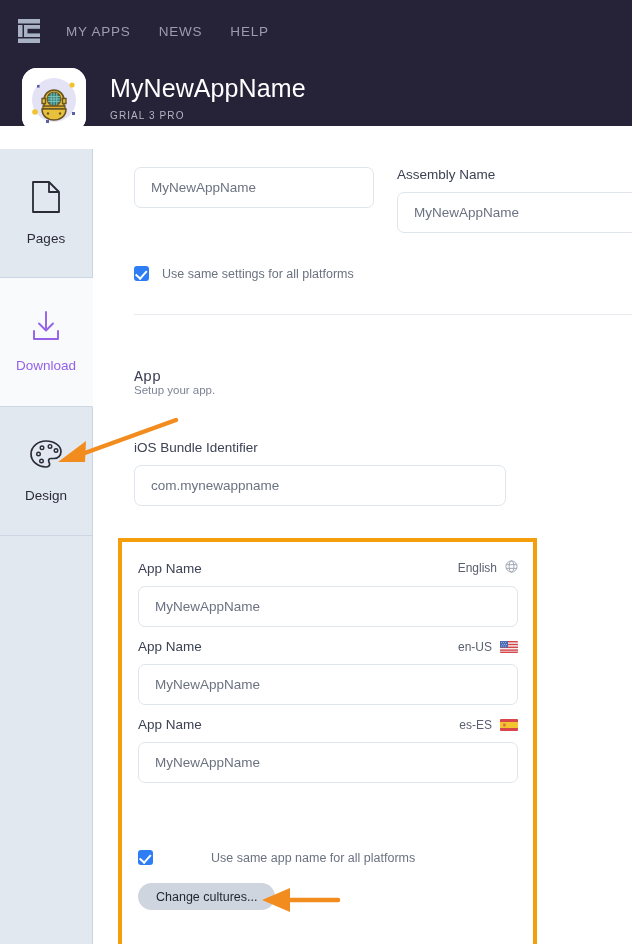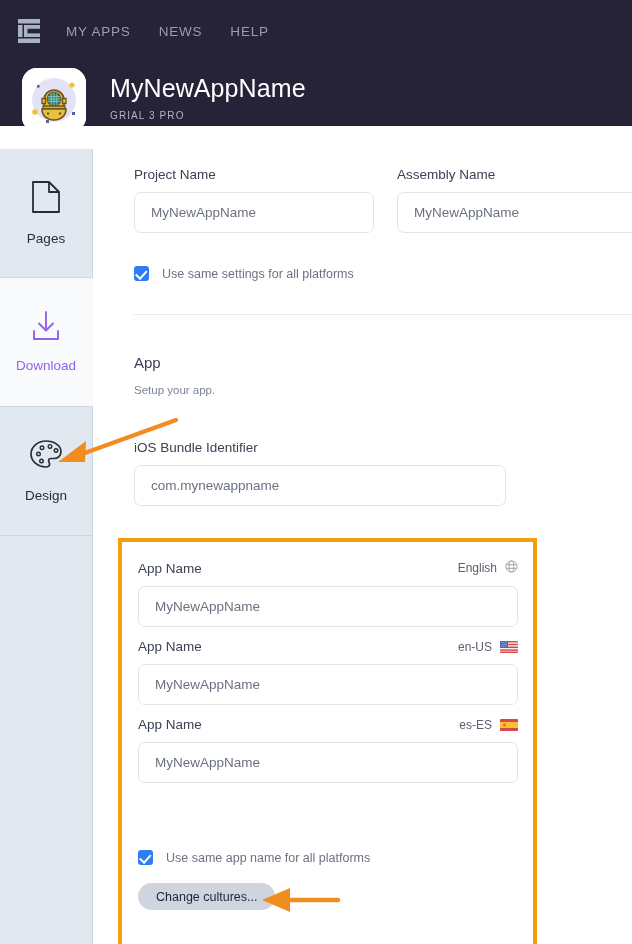--- a/index.html
+++ b/index.html
@@ -223,21 +223,21 @@
   }
   #divider-1 { top: 165px; }
 
   .section-title {
     position: absolute;
     left: 40px;
     font-size: 15px;
     color: #3c4254;
     font-weight: 400;
   }
-  #app-section-title { top: 205px; }
+  #app-section-title { top: 220px; font-family: Liberation Mono, monospace; }
 
   .section-sub {
     position: absolute;
     left: 40px;
     font-size: 11.5px;
     color: #7b8494;
   }
   #app-section-sub { top: 235px; }
 
   
@@ -290,20 +290,21 @@
     overflow: hidden;
     position: relative;
   }
 
   .globe-icon { display: block; }
 
   #same-appname-row {
     position: absolute;
     left: 16px;
     top: 308px;
+    gap: 45px;
   }
 
   .pill-button {
     position: absolute;
     left: 16px;
     top: 341px;
     height: 27px;
     padding: 0 18px;
     border-radius: 14px;
     background: #cfd5de;
@@ -414,21 +415,20 @@
       </span>
       <span class="side-label">Design</span>
     </div>
 
   </div>
 
   <div class="content">
 
     <div class="row-2" id="top-row">
       <div class="col">
-        <div class="field-label">Project Name</div>
         <div class="text-input" placeholder="MyNewAppName">MyNewAppName</div>
       </div>
       <div class="col">
         <div class="field-label">Assembly Name</div>
         <div class="text-input" placeholder="MyNewAppName">MyNewAppName</div>
       </div>
     </div>
 
     <div class="checkbox-row" id="same-settings-row">
       <span class="cb"></span>

